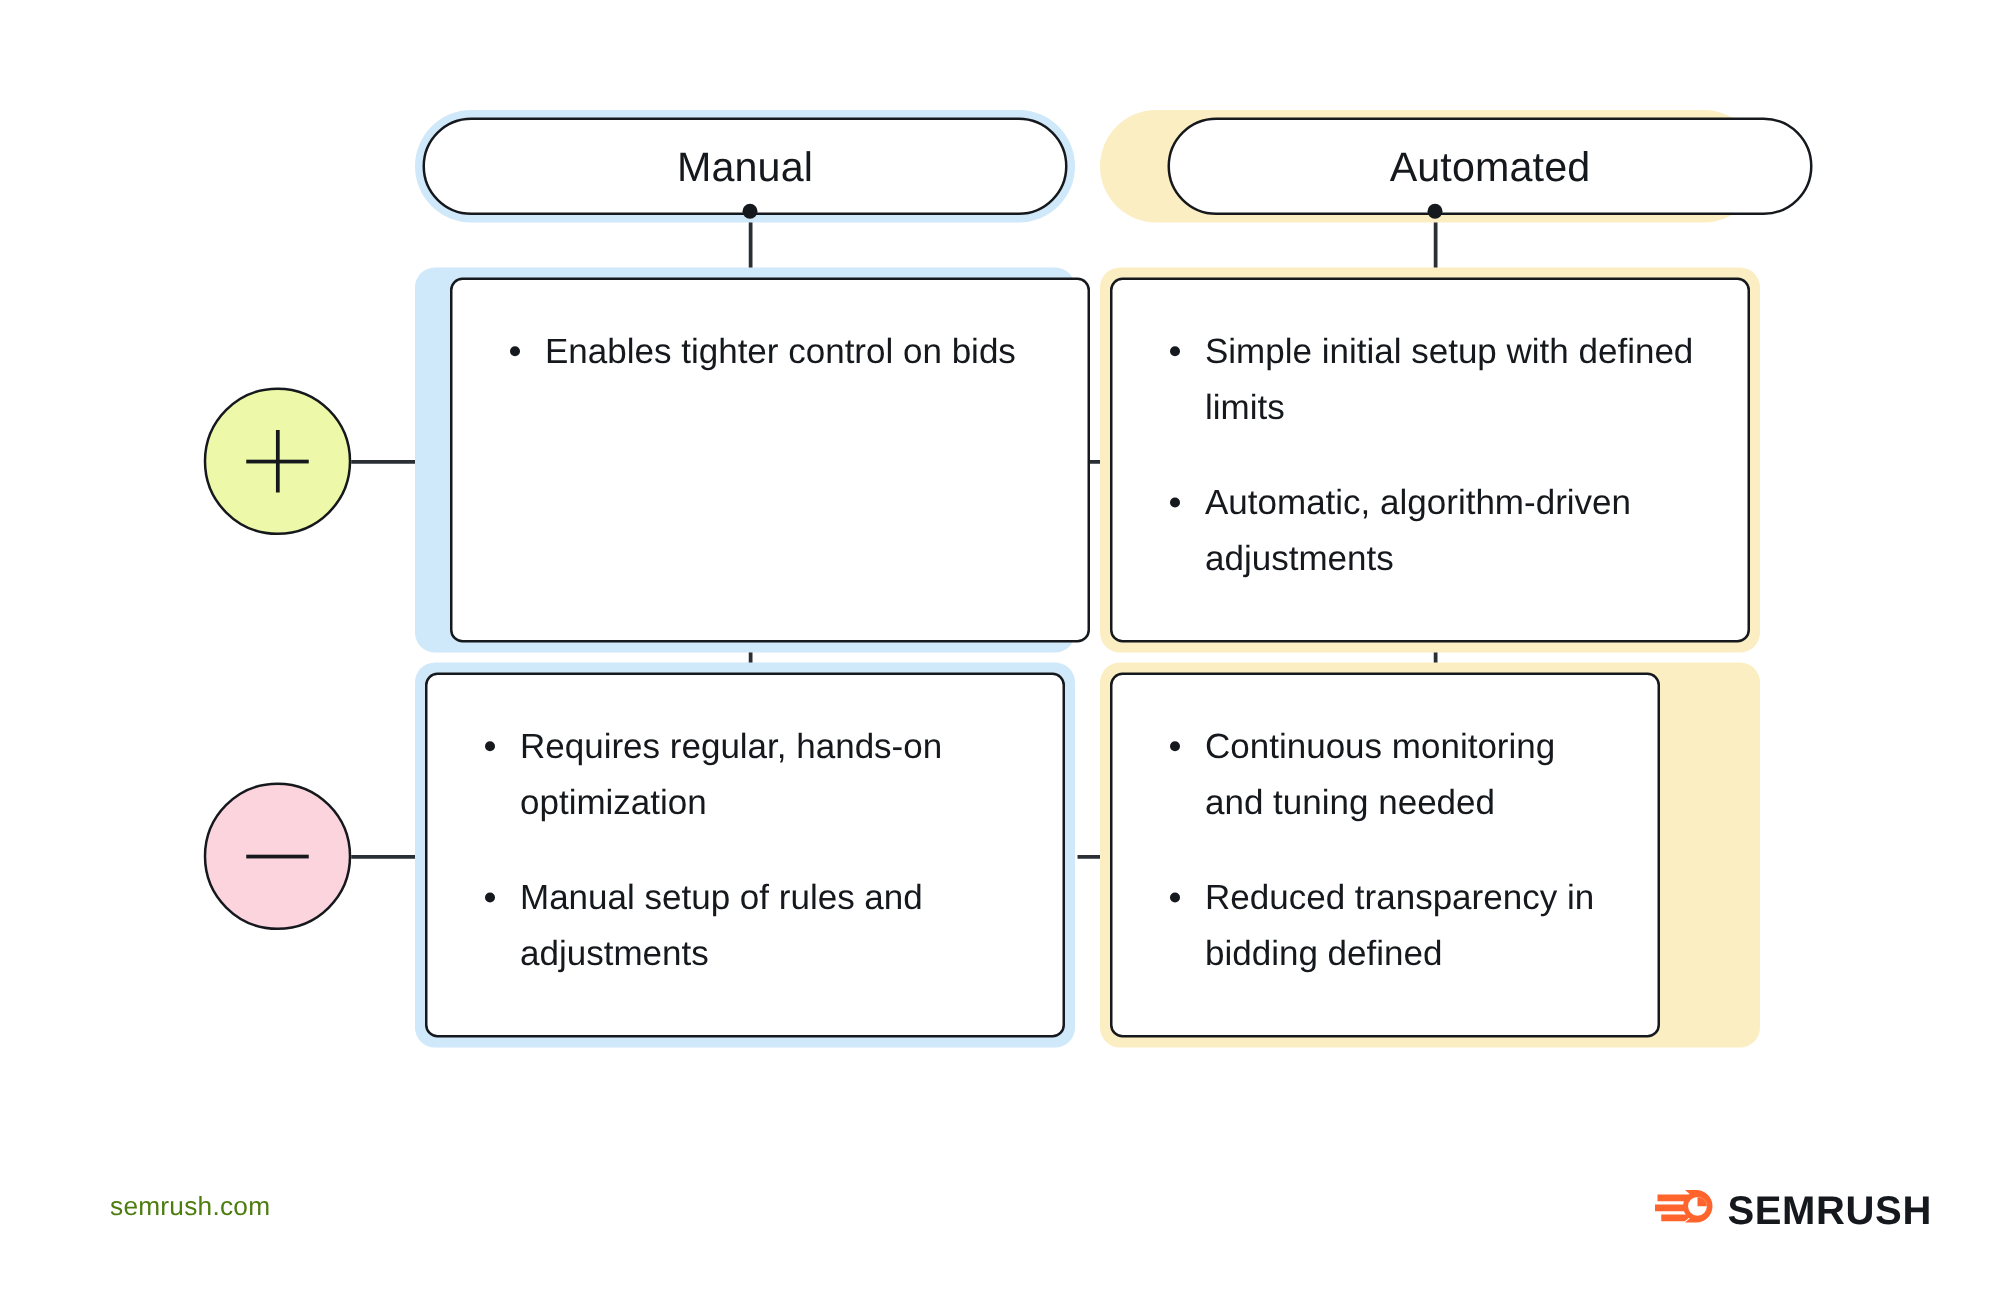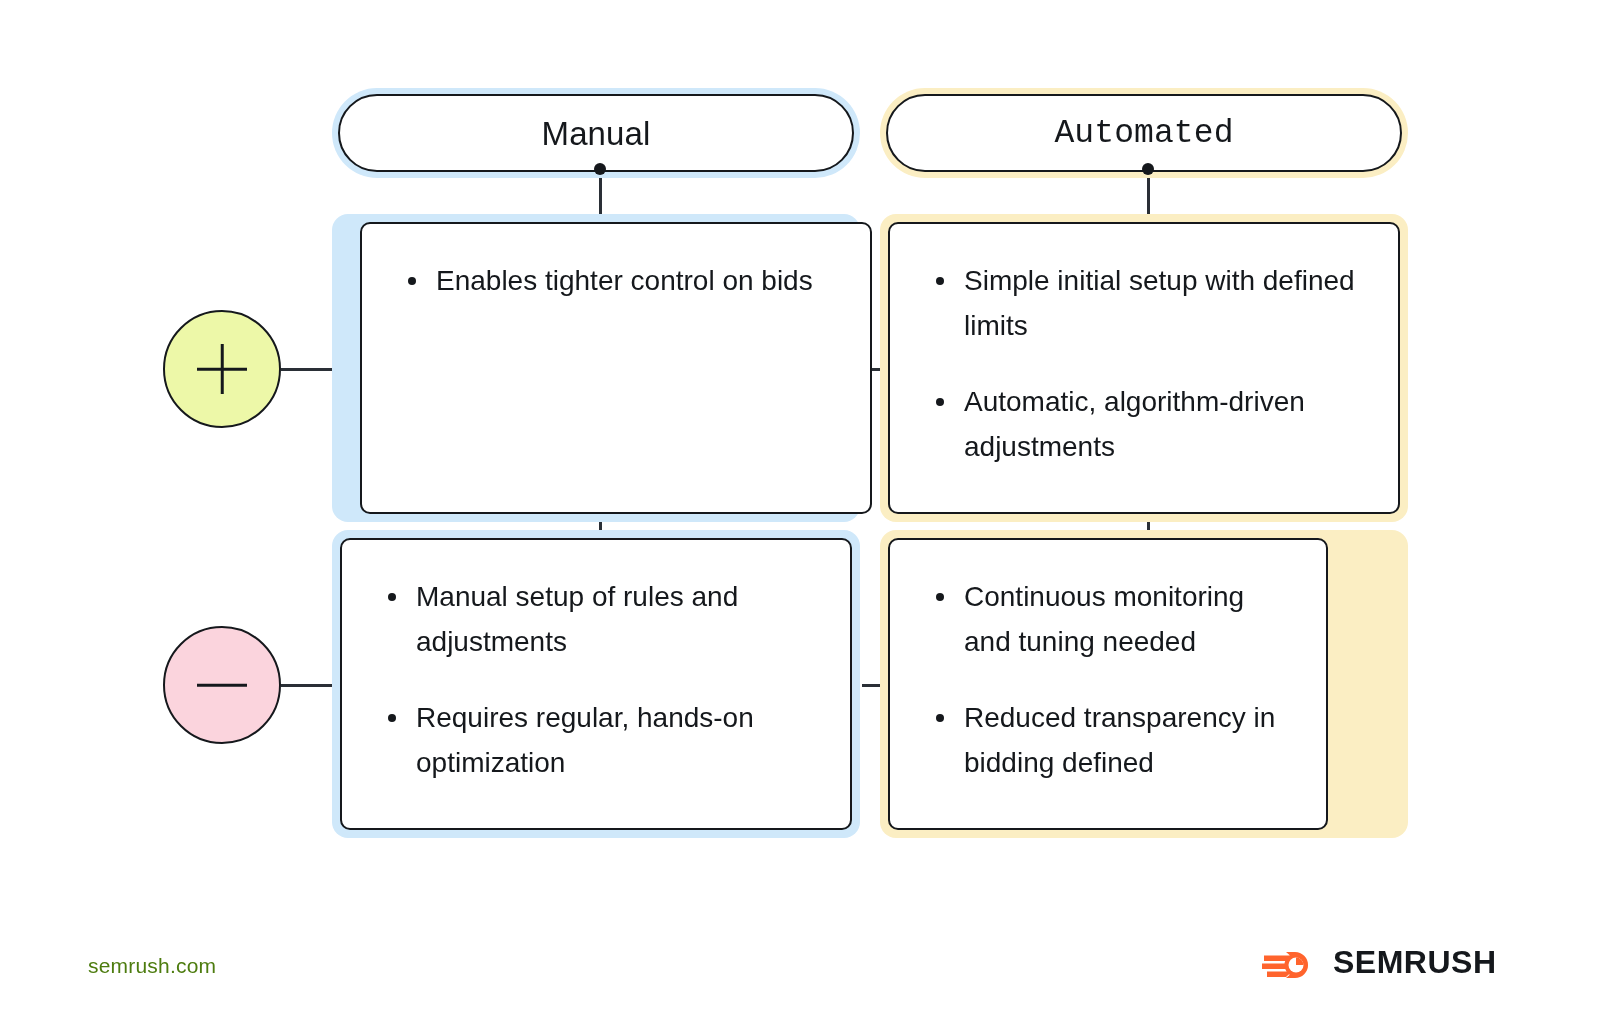--- a/index.html
+++ b/index.html
@@ -46,21 +46,21 @@
     font-size: 33px;
     font-weight: 400;
     letter-spacing: 0.1px;
     color: #15181c;
     line-height: 1;
   }
 
   #manual-halo   { left: 332px;  top: 88px;  width: 528px; background: #cfe8fa; }
   #manual-pill   { left: 338px;  top: 94px;  width: 516px; }
   #auto-halo     { left: 880px;  top: 88px;  width: 528px; background: #fbeec3; }
-  #auto-pill     { left: 886px;  top: 94px;  width: 516px; font-family: Liberation Mono, monospace; }
+  #auto-pill     { left: 934px;  top: 94px;  width: 516px; }
 
   
   .box-halo {
     position: absolute;
     box-sizing: border-box;
     border-radius: 16px;
     z-index: 2;
   }
   .box {
     position: absolute;
@@ -178,25 +178,25 @@
   #site-url {
     position: absolute;
     left: 88px;
     top: 954px;
     font-size: 21px;
     color: #4d7c0f;
     letter-spacing: 0.2px;
   }
   #brand-logo {
     position: absolute;
-    left: 1262px;
+    left: 1324px;
     top: 946px;
     display: flex;
-    align-items: flex-start;
-    gap: 17px;
+    align-items: flex-end;
+    gap: 4px;
   }
   #brand-mark { display: block; }
   #brand-wordmark {
     font-size: 32px;
     font-weight: bold;
     letter-spacing: 0.5px;
     color: #15181c;
     line-height: 1;
   }
 </style>
@@ -239,22 +239,22 @@
   <div class="box-halo" id="manual-pros-halo"></div>
   <div class="box" id="manual-pros">
     <ul class="bullets">
       <li>Enables tighter control on bids</li>
     </ul>
   </div>
 
   <div class="box-halo" id="manual-cons-halo"></div>
   <div class="box" id="manual-cons">
     <ul class="bullets">
+      <li>Requires regular, hands-on optimization</li>
       <li>Manual setup of rules and adjustments</li>
-      <li>Requires regular, hands-on optimization</li>
     </ul>
   </div>
 
   <div class="box-halo" id="auto-pros-halo"></div>
   <div class="box" id="auto-pros">
     <ul class="bullets">
       <li>Simple initial setup with defined limits</li>
       <li>Automatic, algorithm-driven adjustments</li>
     </ul>
   </div>

